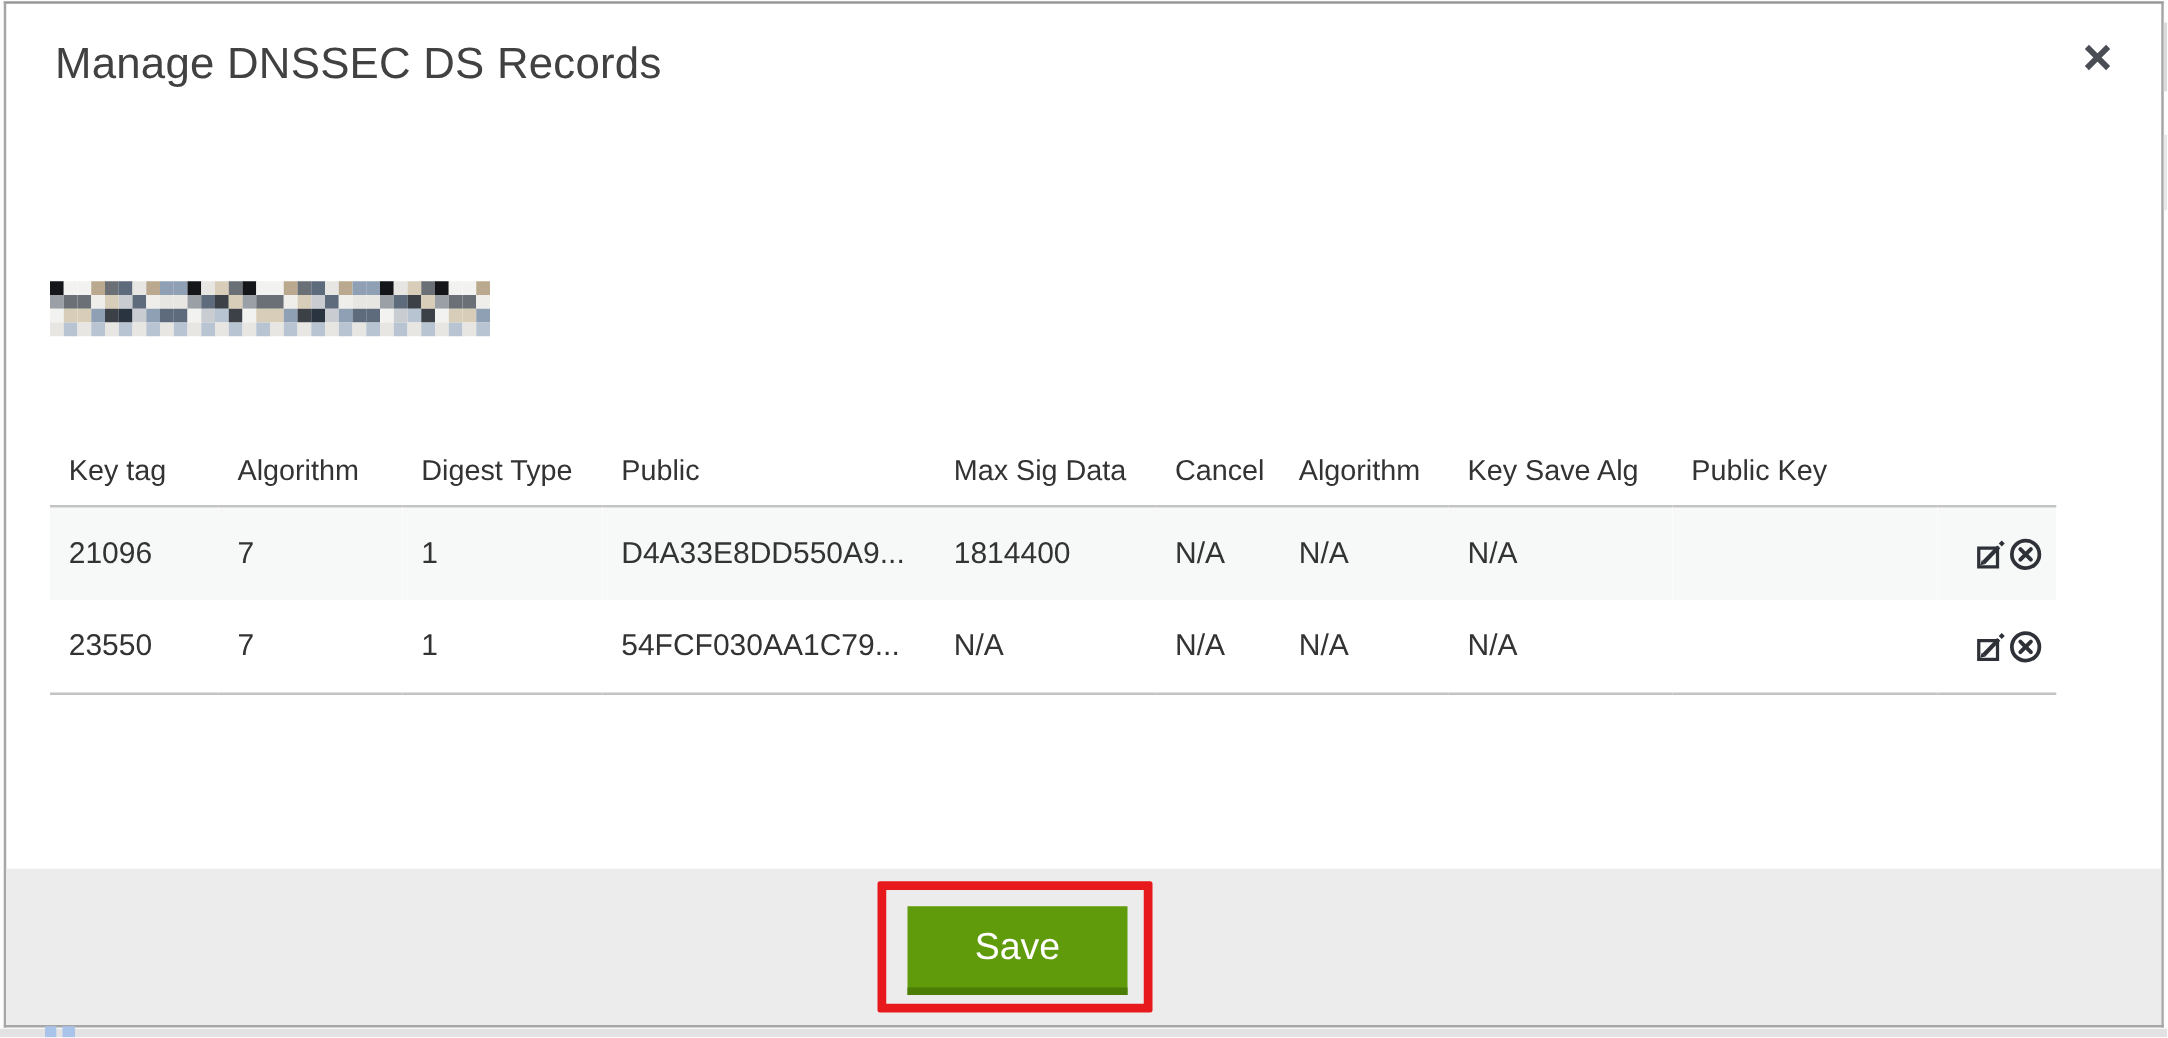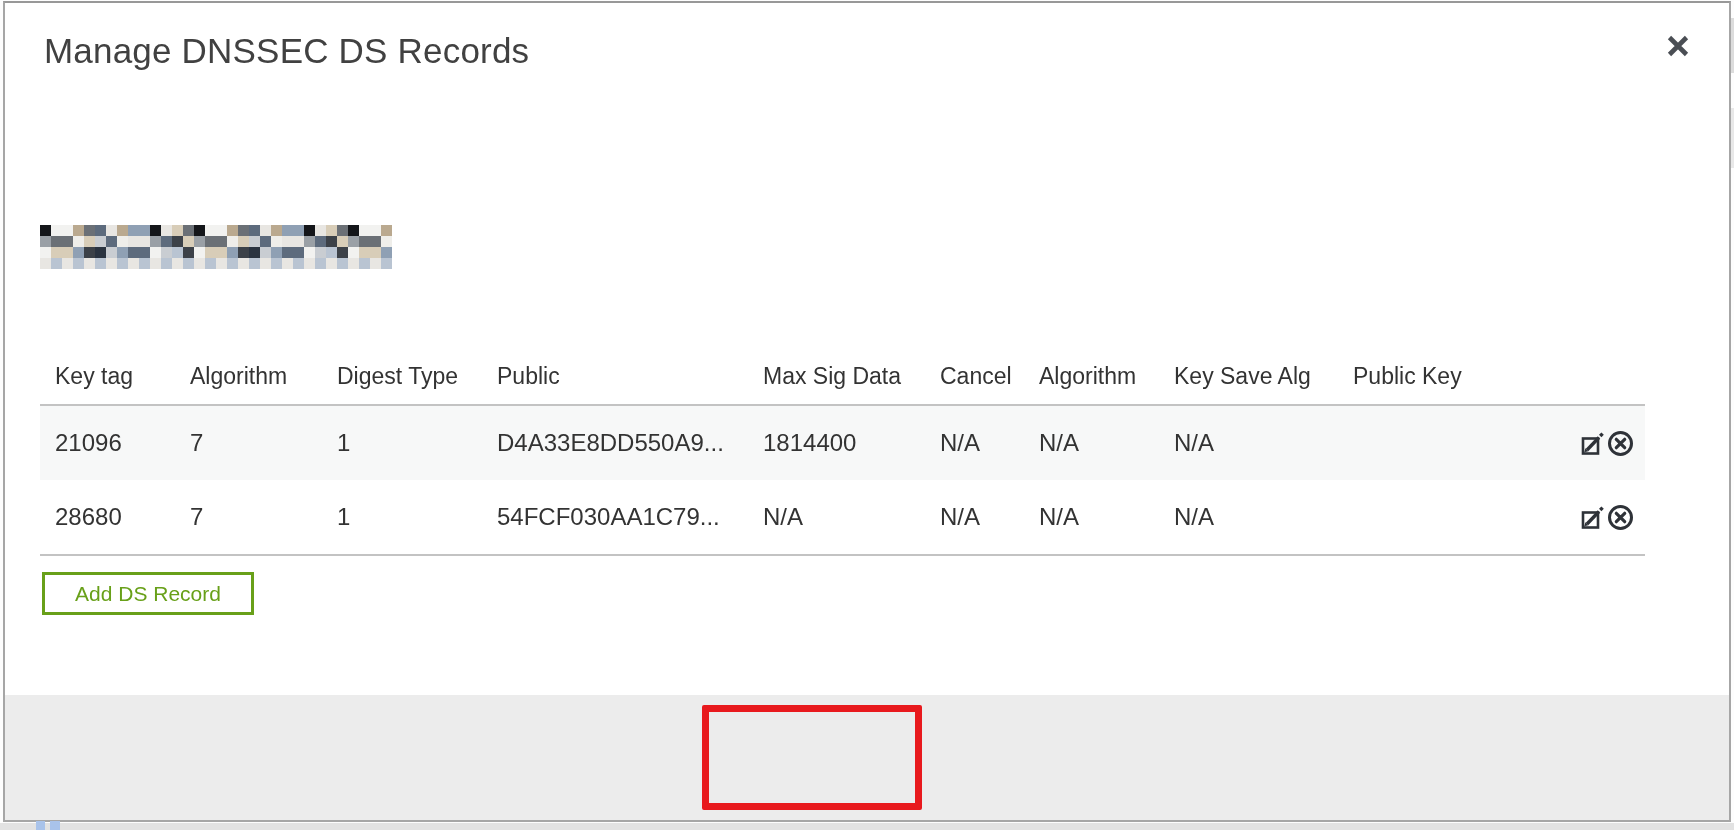--- a/index.html
+++ b/index.html
@@ -242,21 +242,21 @@
                     <path d="M8 20 L20 7.5" stroke="#2e3238" stroke-width="3.4"></path>
                     <path d="M5.2 22.2 L9.4 21.2 L6.4 18.2 Z" fill="#2e3238"></path>
                     <path d="M21.2 3.6 L23.6 6" stroke="#2e3238" stroke-width="3.4"></path>
                   </svg></span></button><button class="icon-btn"><span><svg width="29" height="29" viewBox="0 0 29 29">
                     <circle cx="14.5" cy="14.5" r="11" fill="none" stroke="#2e3238" stroke-width="3"></circle>
                     <path d="M10.3 10.3 L18.7 18.7 M18.7 10.3 L10.3 18.7" stroke="#2e3238" stroke-width="3.2" stroke-linecap="round"></path>
                   </svg></span></button>
           </td>
         </tr>
         <tr>
-          <td>28680</td>
+          <td>23550</td>
           <td>7</td>
           <td>1</td>
           <td>54FCF030AA1C79...</td>
           <td>N/A</td>
           <td>N/A</td>
           <td>N/A</td>
           <td>N/A</td>
           <td></td>
           <td class="actions-cell">
             <button class="icon-btn"><span><svg width="27" height="27" viewBox="0 0 27 27">
@@ -266,24 +266,24 @@
                     <path d="M21.2 3.6 L23.6 6" stroke="#2e3238" stroke-width="3.4"></path>
                   </svg></span></button><button class="icon-btn"><span><svg width="29" height="29" viewBox="0 0 29 29">
                     <circle cx="14.5" cy="14.5" r="11" fill="none" stroke="#2e3238" stroke-width="3"></circle>
                     <path d="M10.3 10.3 L18.7 18.7 M18.7 10.3 L10.3 18.7" stroke="#2e3238" stroke-width="3.2" stroke-linecap="round"></path>
                   </svg></span></button>
           </td>
         </tr>
       </tbody>
     </table>
 
-    <button class="add-btn">Add DS Record</button>
 
     <div class="footer">
       <div class="red-box"></div>
+      <button class="save-btn">Save</button>
     </div>
 
   </div>
 
   <div class="bottom-strip"></div>
   <div class="blue-bit b1"></div>
   <div class="blue-bit b2"></div>
   <div class="right-strip r1"></div>
   <div class="right-strip r2"></div>
 

